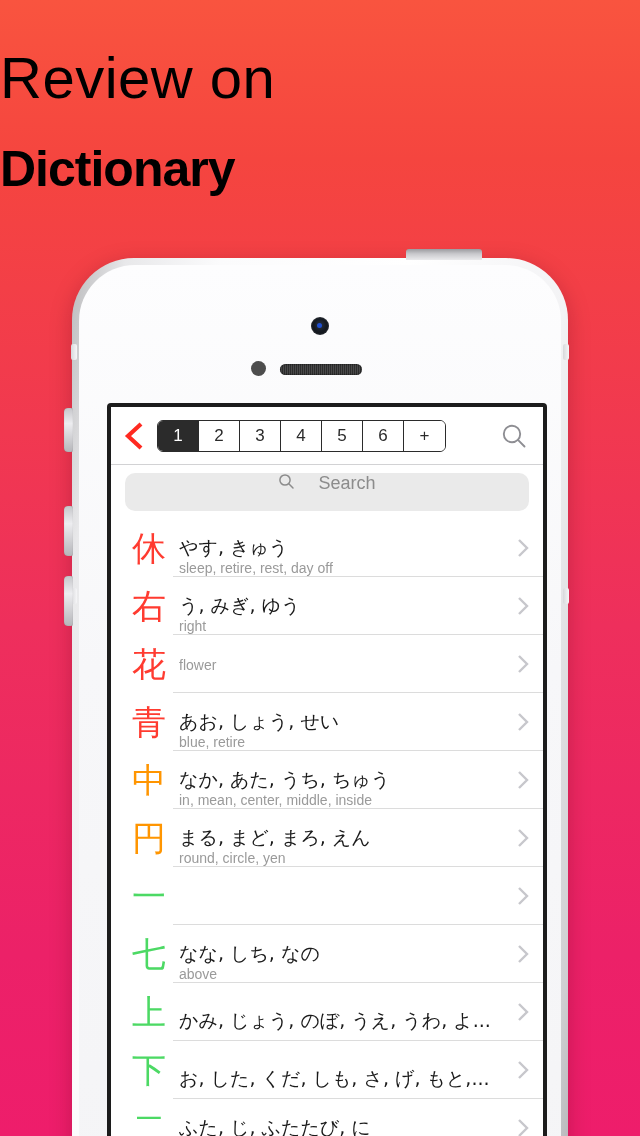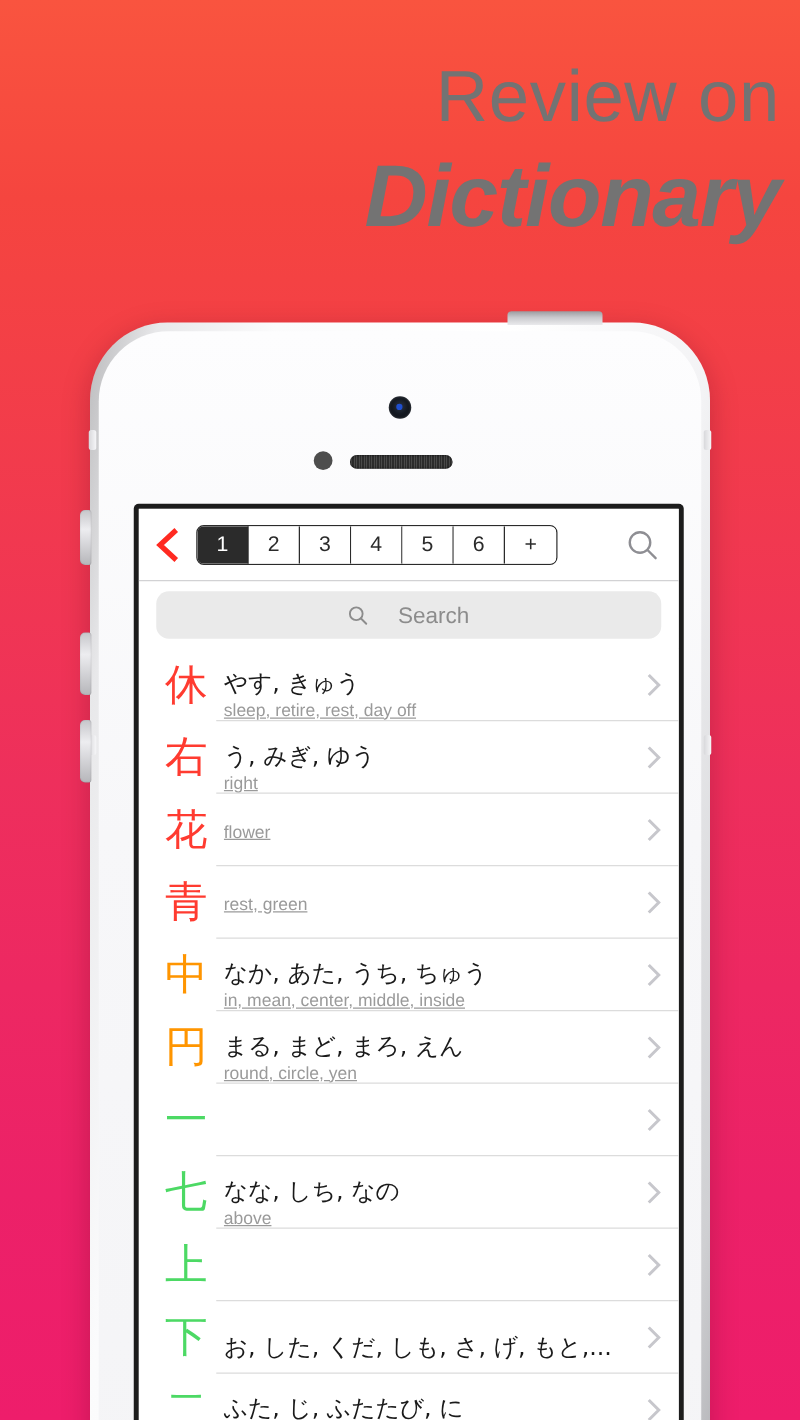--- a/index.html
+++ b/index.html
@@ -7,30 +7,30 @@
     width:640px; height:1136px; overflow:hidden;
     font-family:"Liberation Sans", sans-serif;
   }
   body {
     position:relative;
     background:linear-gradient(180deg, #F9543F 0%, #F5453F 14%, #EE2F5C 55%, #EC2168 84%, #EE1D6B 100%);
   }
 
   
   .headline {
-    position:absolute; left:0; right:16px; top:42px;
-    text-align:right; color:#737373;
+    position:absolute; left:0; right:0; top:42px;
+    text-align:left; color:#000000;
   }
   .headline .line1 {
     display:block; font-size:58px; line-height:72px;
     font-weight:300; letter-spacing:0.5px;
   }
   .headline .line2 {
-    display:block; font-size:70px; line-height:86px;
-    font-weight:700; letter-spacing:-1px; margin-top:0;font-style:italic;
+    display:block; font-size:50px; line-height:86px;
+    font-weight:700; letter-spacing:-1px; margin-top:12px;
   }
 
   
   .phone {
     position:absolute; left:72px; top:258px;
     width:496px; height:1020px;
   }
   .phone-outer {
     position:absolute; inset:0;
     border-radius:62px;
@@ -138,21 +138,21 @@
     display:flex; align-items:center; justify-content:center;
     cursor:pointer;
   }
 
   
   .searchbar-wrap {
     padding:8px 14px 8px 14px; background:#ffffff;
   }
   .searchfield {
     height:38px; border-radius:10px; background:#eaeaea;
-    display:flex; align-items:center; justify-content:center; gap:23px;
+    display:flex; justify-content:center; gap:23px;
     cursor:text;
   }
   .searchfield .ph {
     font-size:18px; color:#8c8c8c;
   }
 
   
   .list { background:#ffffff; }
   .row {
     position:relative; height:58px;
@@ -170,21 +170,21 @@
     font-family:"DejaVu Sans","Liberation Sans",sans-serif;
   }
   .row .texts { flex:1; min-width:0; padding-left:6px; }
   .row .reading {
     font-size:19px; color:#1a1a1a; line-height:22px;
     font-family:"DejaVu Sans","Liberation Sans",sans-serif;
     white-space:nowrap; overflow:hidden; text-overflow:clip;margin-top:16px;
   }
   .row .meaning {
     font-size:14px; color:#9a9a9a; line-height:18px; margin-top:1px;
-    white-space:nowrap; overflow:hidden;text-decoration:underline;
+    white-space:nowrap; overflow:hidden;
   }
   .row .disclosure {
     flex:0 0 22px; display:flex; align-items:center; justify-content:flex-end;
   }
 </style>
 </head>
 <body>
 
 <div class="headline">
   <span class="line1">Review on</span>
@@ -277,21 +277,22 @@
               <div class="disclosure">
                 <svg width="12" height="20" viewBox="0 0 12 20">
                   <path d="M2 2 L10 10 L2 18" fill="none" stroke="#c7c7cc" stroke-width="2.4"></path>
                 </svg>
               </div>
             </div>
 
             <div class="row">
               <div class="kanji" style="color: rgb(255, 59, 48);">青</div>
               <div class="texts">
-                <div class="meaning">rest, green</div>
+                <div class="reading">あお, しょう, せい</div>
+                <div class="meaning">blue, retire</div>
               </div>
               <div class="disclosure">
                 <svg width="12" height="20" viewBox="0 0 12 20">
                   <path d="M2 2 L10 10 L2 18" fill="none" stroke="#c7c7cc" stroke-width="2.4"></path>
                 </svg>
               </div>
             </div>
 
             <div class="row">
               <div class="kanji" style="color: rgb(255, 149, 0);">中</div>
@@ -339,20 +340,21 @@
               <div class="disclosure">
                 <svg width="12" height="20" viewBox="0 0 12 20">
                   <path d="M2 2 L10 10 L2 18" fill="none" stroke="#c7c7cc" stroke-width="2.4"></path>
                 </svg>
               </div>
             </div>
 
             <div class="row">
               <div class="kanji" style="color: rgb(76, 217, 100);">上</div>
               <div class="texts">
+                <div class="reading">かみ, じょう, のぼ, うえ, うわ, よ...</div>
               </div>
               <div class="disclosure">
                 <svg width="12" height="20" viewBox="0 0 12 20">
                   <path d="M2 2 L10 10 L2 18" fill="none" stroke="#c7c7cc" stroke-width="2.4"></path>
                 </svg>
               </div>
             </div>
 
             <div class="row">
               <div class="kanji" style="color: rgb(76, 217, 100);">下</div>

